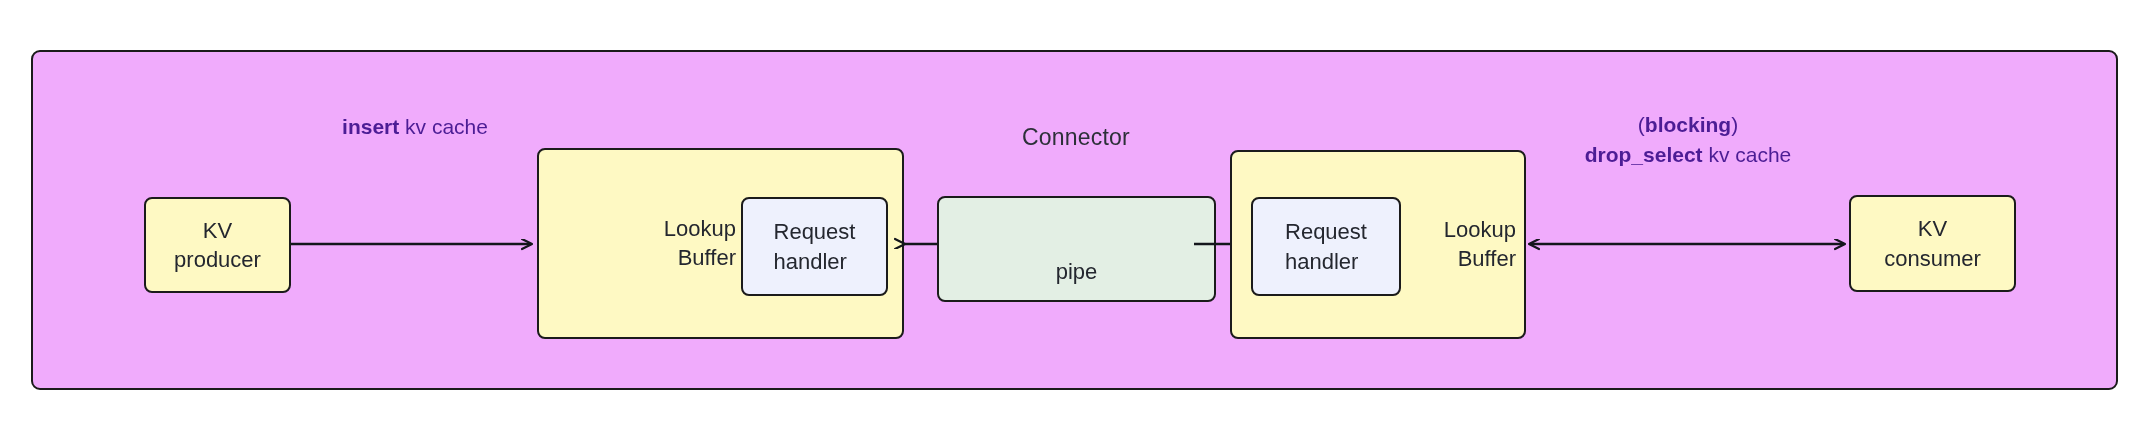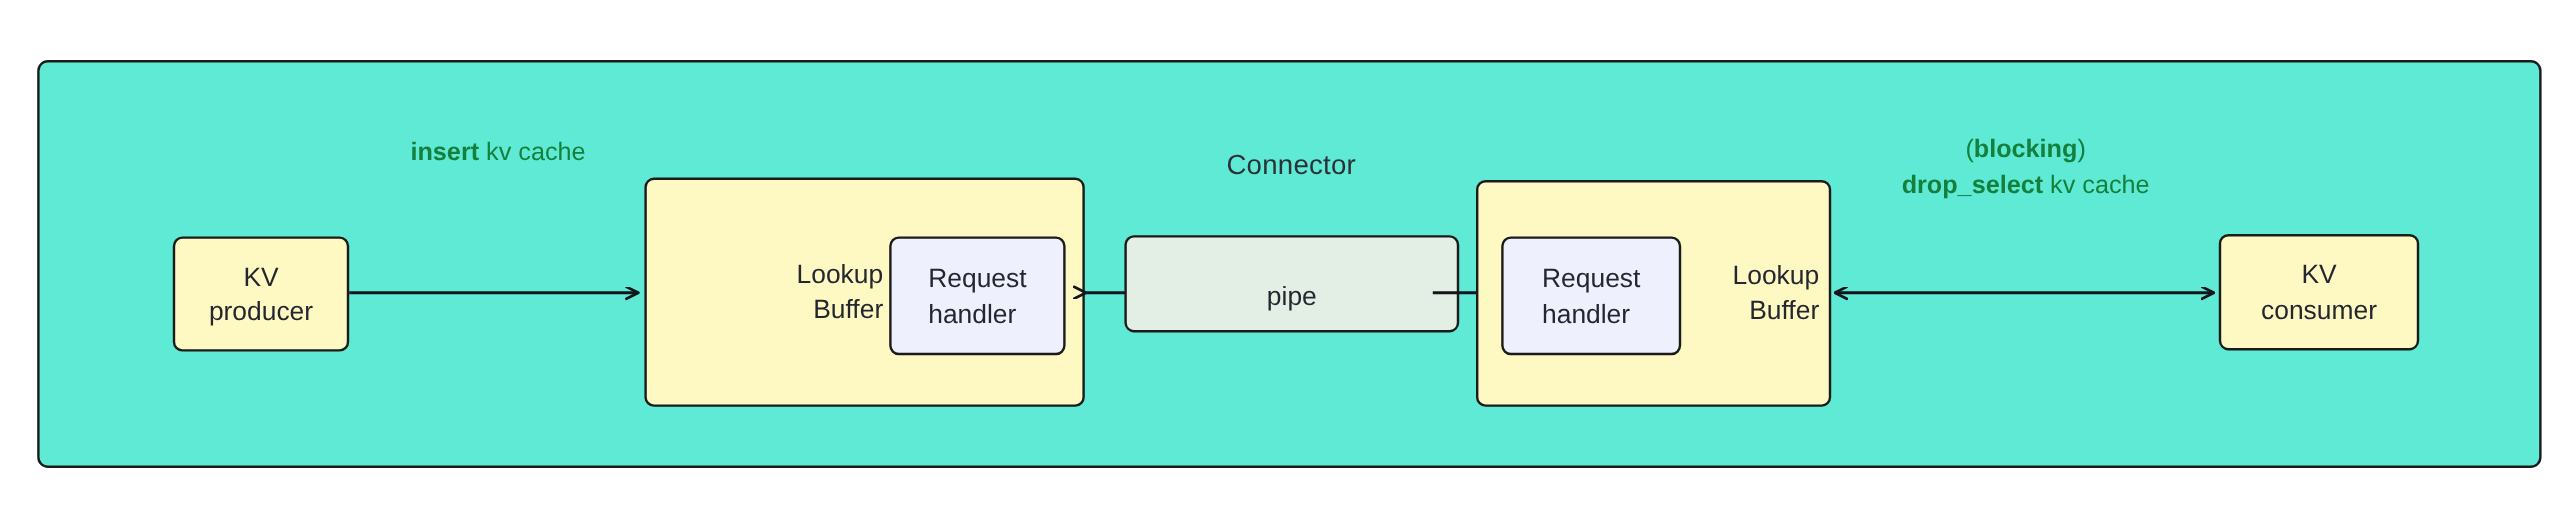--- a/index.html
+++ b/index.html
@@ -20,21 +20,21 @@
   }
 
   
   .connector-box {
     position: absolute;
     left: 31px;
     top: 50px;
     width: 2087px;
     height: 340px;
     box-sizing: border-box;
-    background: #5eead4;
+    background: #f0abfc;
     border: 2.5px solid #1b1b1b;
     border-radius: 9px;
   }
   .connector-title {
     position: absolute;
     left: 0;
     top: 74px;
     width: 2086px;
     text-align: center;
     font-size: 23px;
@@ -106,41 +106,41 @@
     font-size: 22px;
     line-height: 1.34;
     color: #24272f;
     white-space: pre-line;
   }
   #lookup-buffer-left .req-handler  { left: 202px; top: 47px; width: 147px; height: 99px; }
   #lookup-buffer-right .req-handler { left: 19px;  top: 45px; width: 150px; height: 99px; }
 
   
   #pipe {
-    left: 937px; top: 196px; width: 279px; height: 81px;
+    left: 937px; top: 196px; width: 279px; height: 106px;
     align-items: flex-end;
     justify-content: center;
     font-size: 22px;
     padding-bottom: 14px;
   }
 
   
   .arrow-svg {
     position: absolute;
     overflow: visible;
     pointer-events: none;
   }
 
   
   .edge-label {
     position: absolute;
     text-align: center;
     font-size: 21px;
     line-height: 1.42;
-    color: #15803d;
+    color: #4c1d95;
   }
   .edge-label b { font-weight: 700; }
   #label-insert      { left: 285px;  top: 112px; width: 260px; }
   #label-drop-select { left: 1527px; top: 110px; width: 322px; }
 </style>
 </head>
 <body>
 
 <div id="canvas">
 

